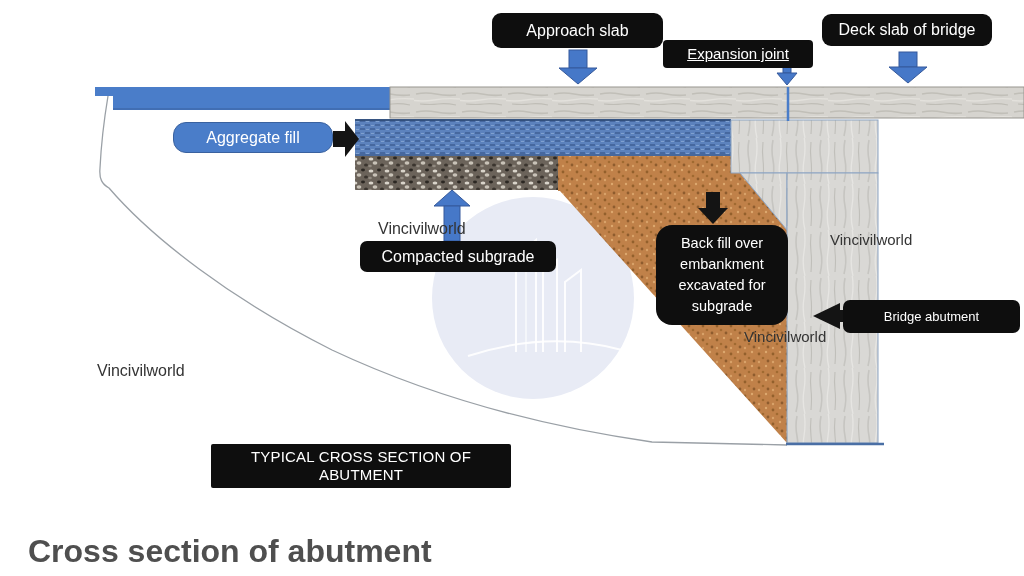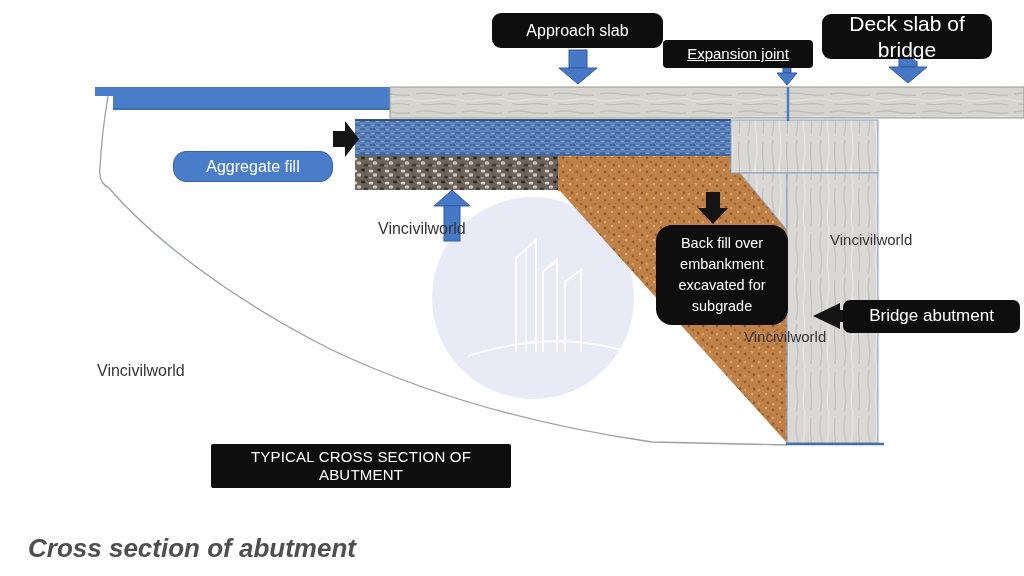--- a/index.html
+++ b/index.html
@@ -8,34 +8,34 @@
     font-family:"Liberation Sans", sans-serif;overflow:hidden;
   }
   .stage svg{position:absolute;left:0;top:0;}
   .lbl{
     position:absolute;display:flex;align-items:center;justify-content:center;
     background:#0e0e0e;color:#ffffff;text-align:center;box-sizing:border-box;
     line-height:1.2;
   }
   .lbl-approach{left:492px;top:13px;width:171px;height:35px;border-radius:9px;font-size:16px;}
   .lbl-expansion{left:663px;top:40px;width:150px;height:28px;border-radius:4px;font-size:15px;text-decoration:underline;}
-  .lbl-deck{left:822px;top:14px;width:170px;height:45px;border-radius:9px;font-size:21px;}
+  .lbl-deck{left:822px;top:14px;width:170px;height:32px;border-radius:9px;font-size:16px;}
   .lbl-aggregate{
     left:173px;top:122px;width:160px;height:31px;border-radius:13px;font-size:16px;
-    background:#4a7dc9;border:1px solid #39619f;margin-top:29px;
+    background:#4a7dc9;border:1px solid #39619f;
   }
   .lbl-subgrade{left:360px;top:241px;width:196px;height:31px;border-radius:7px;font-size:16px;}
   .lbl-backfill{
     left:656px;top:225px;width:132px;border-radius:16px;font-size:14.5px;
     padding:8px 10px;line-height:1.45;
   }
-  .lbl-abutment{left:843px;top:300px;width:177px;height:33px;border-radius:7px;font-size:17px;}
+  .lbl-abutment{left:843px;top:300px;width:177px;height:33px;border-radius:7px;font-size:13px;}
   .lbl-title{left:211px;top:444px;width:300px;height:44px;border-radius:2px;font-size:15px;letter-spacing:.2px;}
   .caption{
-    position:absolute;left:28px;top:533px;font-size:26px;font-weight:bold;font-style:italic;
+    position:absolute;left:28px;top:533px;font-size:32px;font-weight:bold;
     color:#4f4f4f;
   }
   .wm{position:absolute;color:#343434;white-space:nowrap;}
   .wm-1{left:378px;top:220px;font-size:16px;}
   .wm-2{left:830px;top:231px;font-size:15px;}
   .wm-3{left:744px;top:328px;font-size:15px;}
   .wm-4{left:97px;top:362px;font-size:16px;}
 </style>
 </head>
 <body>
@@ -152,20 +152,21 @@
         <polygon points="813,316 840,303 840,329"></polygon>
         <rect x="840" y="310" width="16" height="12"></rect>
       </g>
     </g>
   </svg>
 
   <div class="lbl lbl-approach">Approach slab</div>
   <div class="lbl lbl-expansion">Expansion joint</div>
   <div class="lbl lbl-deck">Deck slab of bridge</div>
   <div class="lbl lbl-aggregate">Aggregate fill</div>
+  <div class="lbl lbl-subgrade">Compacted subgrade</div>
   <div class="lbl lbl-backfill">Back fill over embankment excavated for subgrade</div>
   <div class="lbl lbl-abutment">Bridge abutment</div>
 
   <div class="lbl lbl-title">TYPICAL CROSS SECTION OF ABUTMENT</div>
 
   <div class="caption">Cross section of abutment</div>
 
   <div class="wm wm-1">Vincivilworld</div>
   <div class="wm wm-2">Vincivilworld</div>
   <div class="wm wm-3">Vincivilworld</div>

